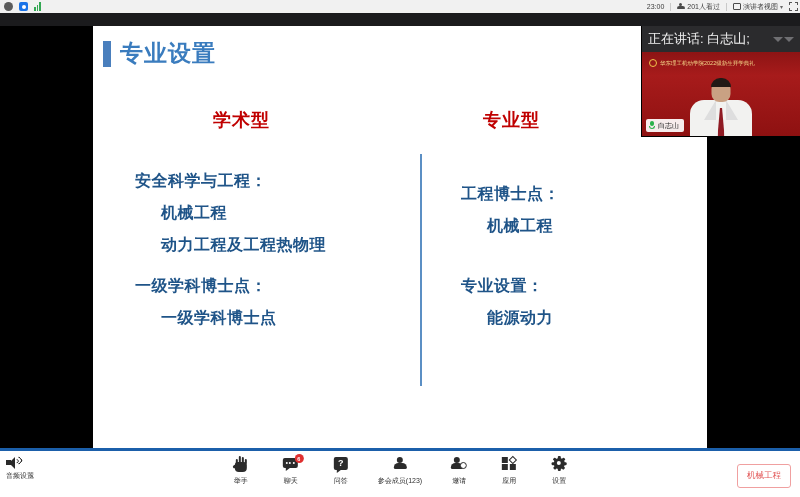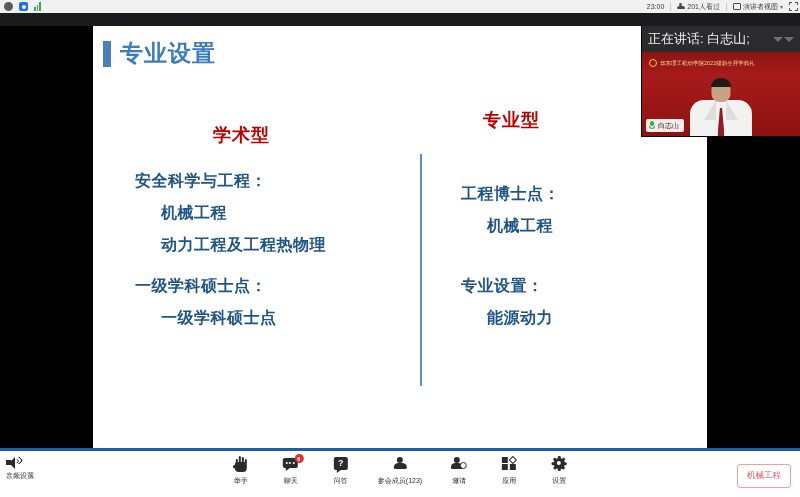--- a/index.html
+++ b/index.html
@@ -82,21 +82,21 @@
     position:absolute; left:10px; top:12px;
     display:flex; align-items:center; gap:9px;
   }
   .title-bar{ width:8px; height:26px; background:#4a7fbd; }
   .title-text{ font-size:23px; font-weight:bold; color:#3a7cbe; letter-spacing:1px;text-align:right; }
 
   .col-head{
     position:absolute; font-size:18px; font-weight:bold; color:#c00000;
     letter-spacing:1px;
   }
-  .col-head.left { left:120px; top:82px;margin-top:15px; }
+  .col-head.left { left:120px; top:82px; }
   .col-head.right{ left:390px; top:82px; }
 
   .divider{
     position:absolute; left:327px; top:128px; width:2px; height:232px;
     background:#5b8fc4;
   }
 
   .blk{ position:absolute; color:#1f5488; font-weight:bold; letter-spacing:0.5px; }
   .blk .hd{ font-size:16px; }
   .blk .it{ font-size:16px; padding-left:26px; margin-top:11px; }
@@ -346,22 +346,22 @@
 
     <div class="divider"></div>
 
     <div class="blk l1">
       <div class="hd">安全科学与工程：</div>
       <div class="it">机械工程</div>
       <div class="it">动力工程及工程热物理</div>
     </div>
 
     <div class="blk l2">
-      <div class="hd">一级学科硕士点：</div>
-      <div class="it">一级学科硕士点</div>
+      <div class="hd">一级学科博士点：</div>
+      <div class="it">一级学科博士点</div>
     </div>
 
     <div class="blk r1">
       <div class="hd">工程博士点：</div>
       <div class="it">机械工程</div>
     </div>
 
     <div class="blk r2">
       <div class="hd">专业设置：</div>
       <div class="it">能源动力</div>

